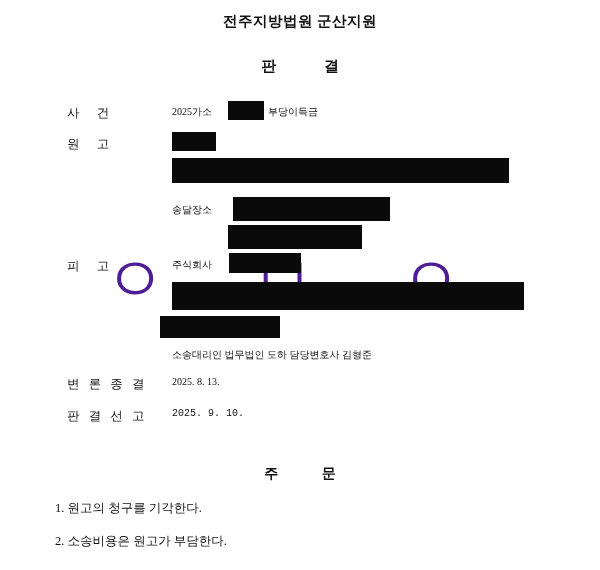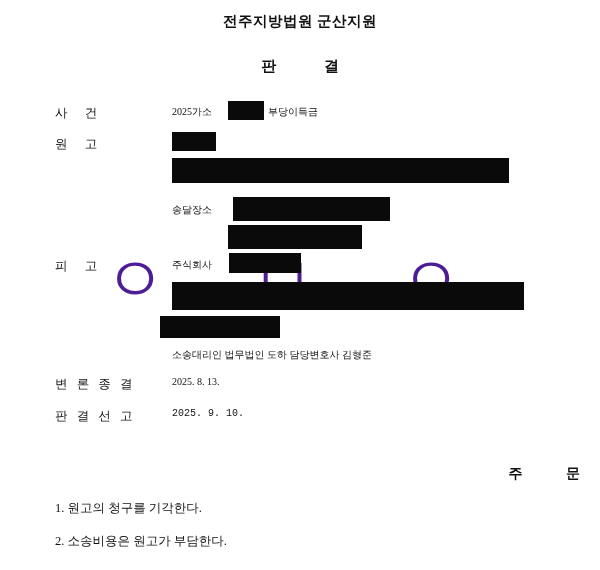--- a/index.html
+++ b/index.html
@@ -57,37 +57,38 @@
     font-size: 15px;
     font-weight: bold;
     letter-spacing: 22px;
     text-indent: 22px;
   }
   .row-label {
     position: absolute;
     font-size: 12.5px;
     letter-spacing: 7px;
     white-space: nowrap;
+    margin-left: 12px;
   }
   .row-value {
     position: absolute;
     font-size: 10px;
     white-space: nowrap;
   }
   .redaction {
     position: absolute;
     background: #0a0a0a;
     z-index: 3;
   }
   .section-title {
     position: absolute;
     top: 465px;
     left: 0;
     width: 600px;
-    text-align: right;
+    text-align: center;
     font-size: 14px;
     font-weight: bold;
     letter-spacing: 20px;
     text-indent: 20px;
   }
   .order-item {
     position: absolute;
     font-size: 12.5px;
     left: 55px;
     white-space: nowrap;

